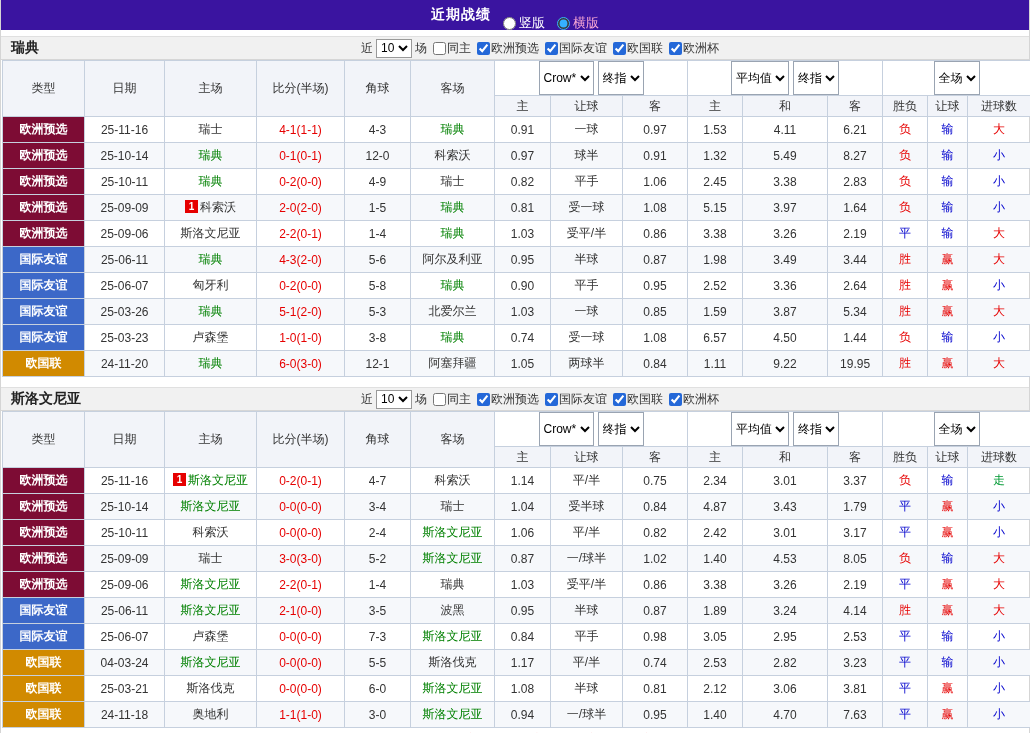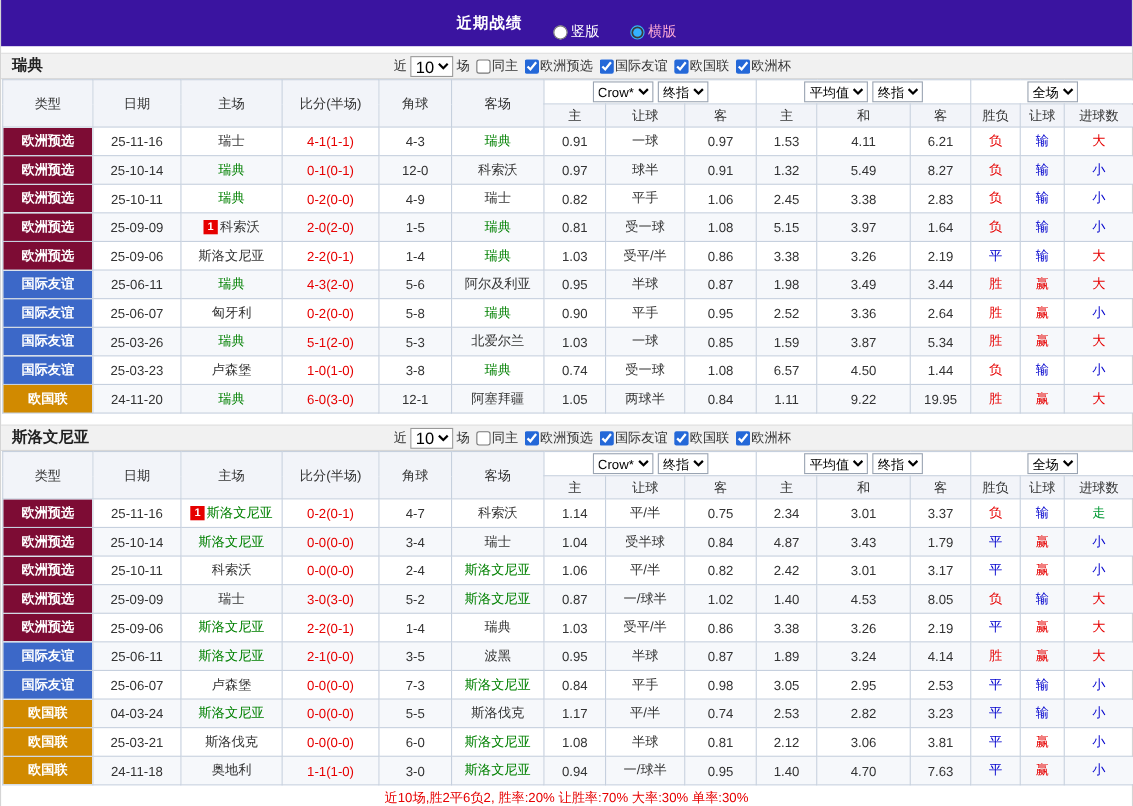--- a/index.html
+++ b/index.html
@@ -7,26 +7,26 @@
     width: 1030px;
     background: #fff;
     font-family: "Liberation Sans", "DejaVu Sans", sans-serif;
     font-size: 12px;
     color: #333;
   }
   .page { width: 1030px; border-left: 1px solid #d5d5d5; border-right: 1px solid #d5d5d5; }
 
   
   .topbar {
-    height: 42px;
+    height: 30px;
     background: #3a14a0;
     display: flex;
     align-items: center;
     justify-content: center;
-    gap: 28px;
+    gap: 12px;
     color: #fff;
   }
   .topbar-title { font-weight: bold; font-size: 14px; letter-spacing: 1px; }
   .radio-opt { display: flex; align-items: center; gap: 3px; font-size: 13px; cursor: pointer; margin-top: 16px; }
   .radio-opt input { accent-color: #35b1ff; margin: 0; }
   .radio-opt.active span { color: #f9a8d4; }
 
   
   .team-section { margin-top: 6px; }
   .team-section + .team-section { margin-top: 10px; }
@@ -34,40 +34,40 @@
     height: 24px;
     background: #f1f1f1;
     border-top: 1px solid #e0e0e0;
     border-bottom: 1px solid #d6d6d6;
     display: flex;
     align-items: center;
     padding: 0 10px;
   }
   .team-name { font-weight: bold; font-size: 14px; color: #222; }
   .filters { margin-left: auto; margin-right: 300px; display: flex; align-items: center; gap: 3px; white-space: nowrap; }
-  .filters select { height: 19px; font-size: 15px; border: 1px solid #999; background: #fff; }
+  .filters select { height: 19px; font-size: 12px; border: 1px solid #999; background: #fff; }
   .filters label { display: flex; align-items: center; cursor: pointer; }
   .filters input[type="checkbox"] { width: 13px; height: 13px; accent-color: #2468d8; margin: 0 1px 0 3px; }
 
   
   table { width: 1028px; margin: 0 1px; border-collapse: collapse; table-layout: fixed; }
   th, td {
     border: 1px solid #c6d0de;
     text-align: center;
     font-weight: normal;
     font-size: 12px;
     padding: 0;
     white-space: nowrap;
     overflow: hidden;
   }
   thead th { background: #f2f4f9; color: #333; }
   thead tr.drop-row { height: 22px; }
   thead tr.sub-row { height: 21px; }
   thead th.drop-cell { background: #fff; }
-  thead select { height: 19px; font-size: 12px; border: 1px solid #9aa4b2; background: #fff; margin: 0 2px; }
+  thead select { height: 34px; font-size: 12px; border: 1px solid #9aa4b2; background: #fff; margin: 0 2px; }
   tbody tr { height: 26px; }
   tbody tr:nth-child(even) { background: #f6f8fb; }
 
   td.type { color: #fff; font-weight: bold; }
   td.type.euro { background: #7d0c34; }
   td.type.friendly { background: #3c68c8; }
   td.type.nations { background: #d18a00; }
 
   td.score { color: #e60000; }
   .focus { color: #008000; }

